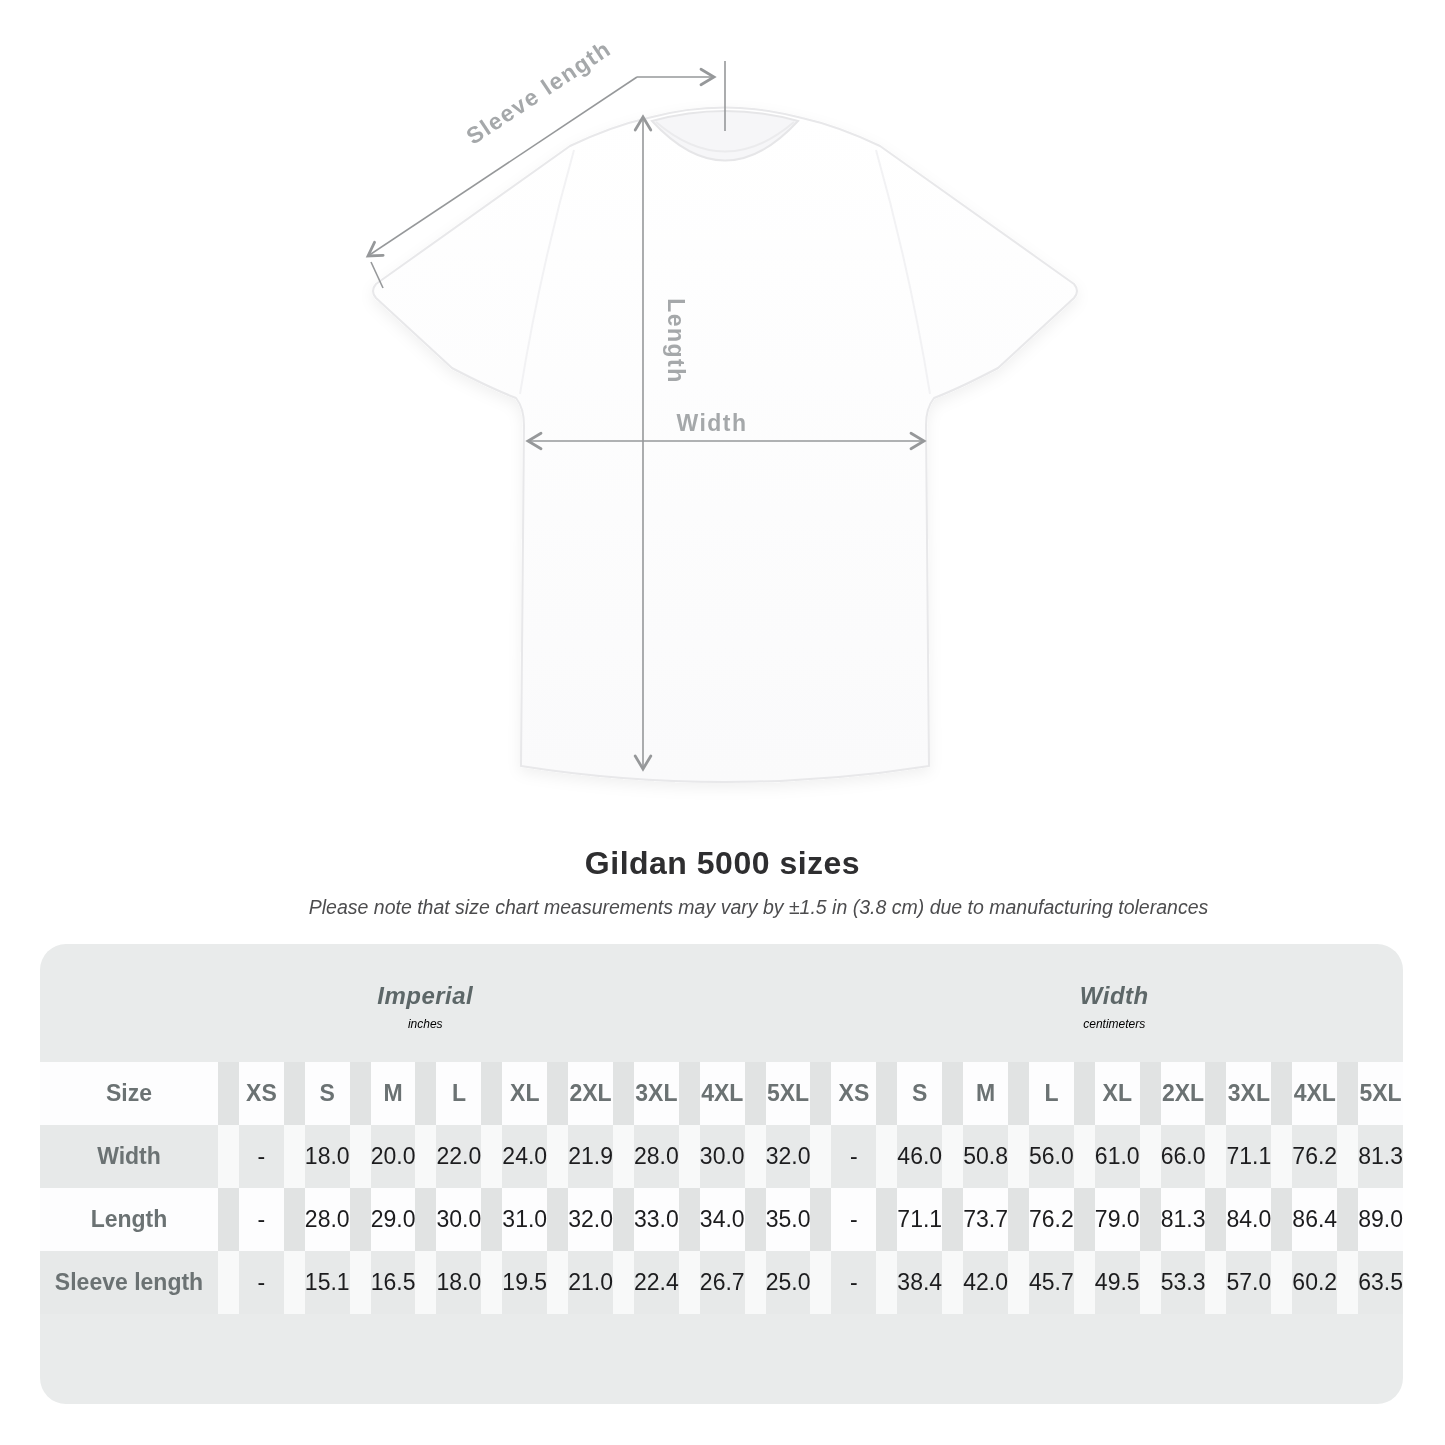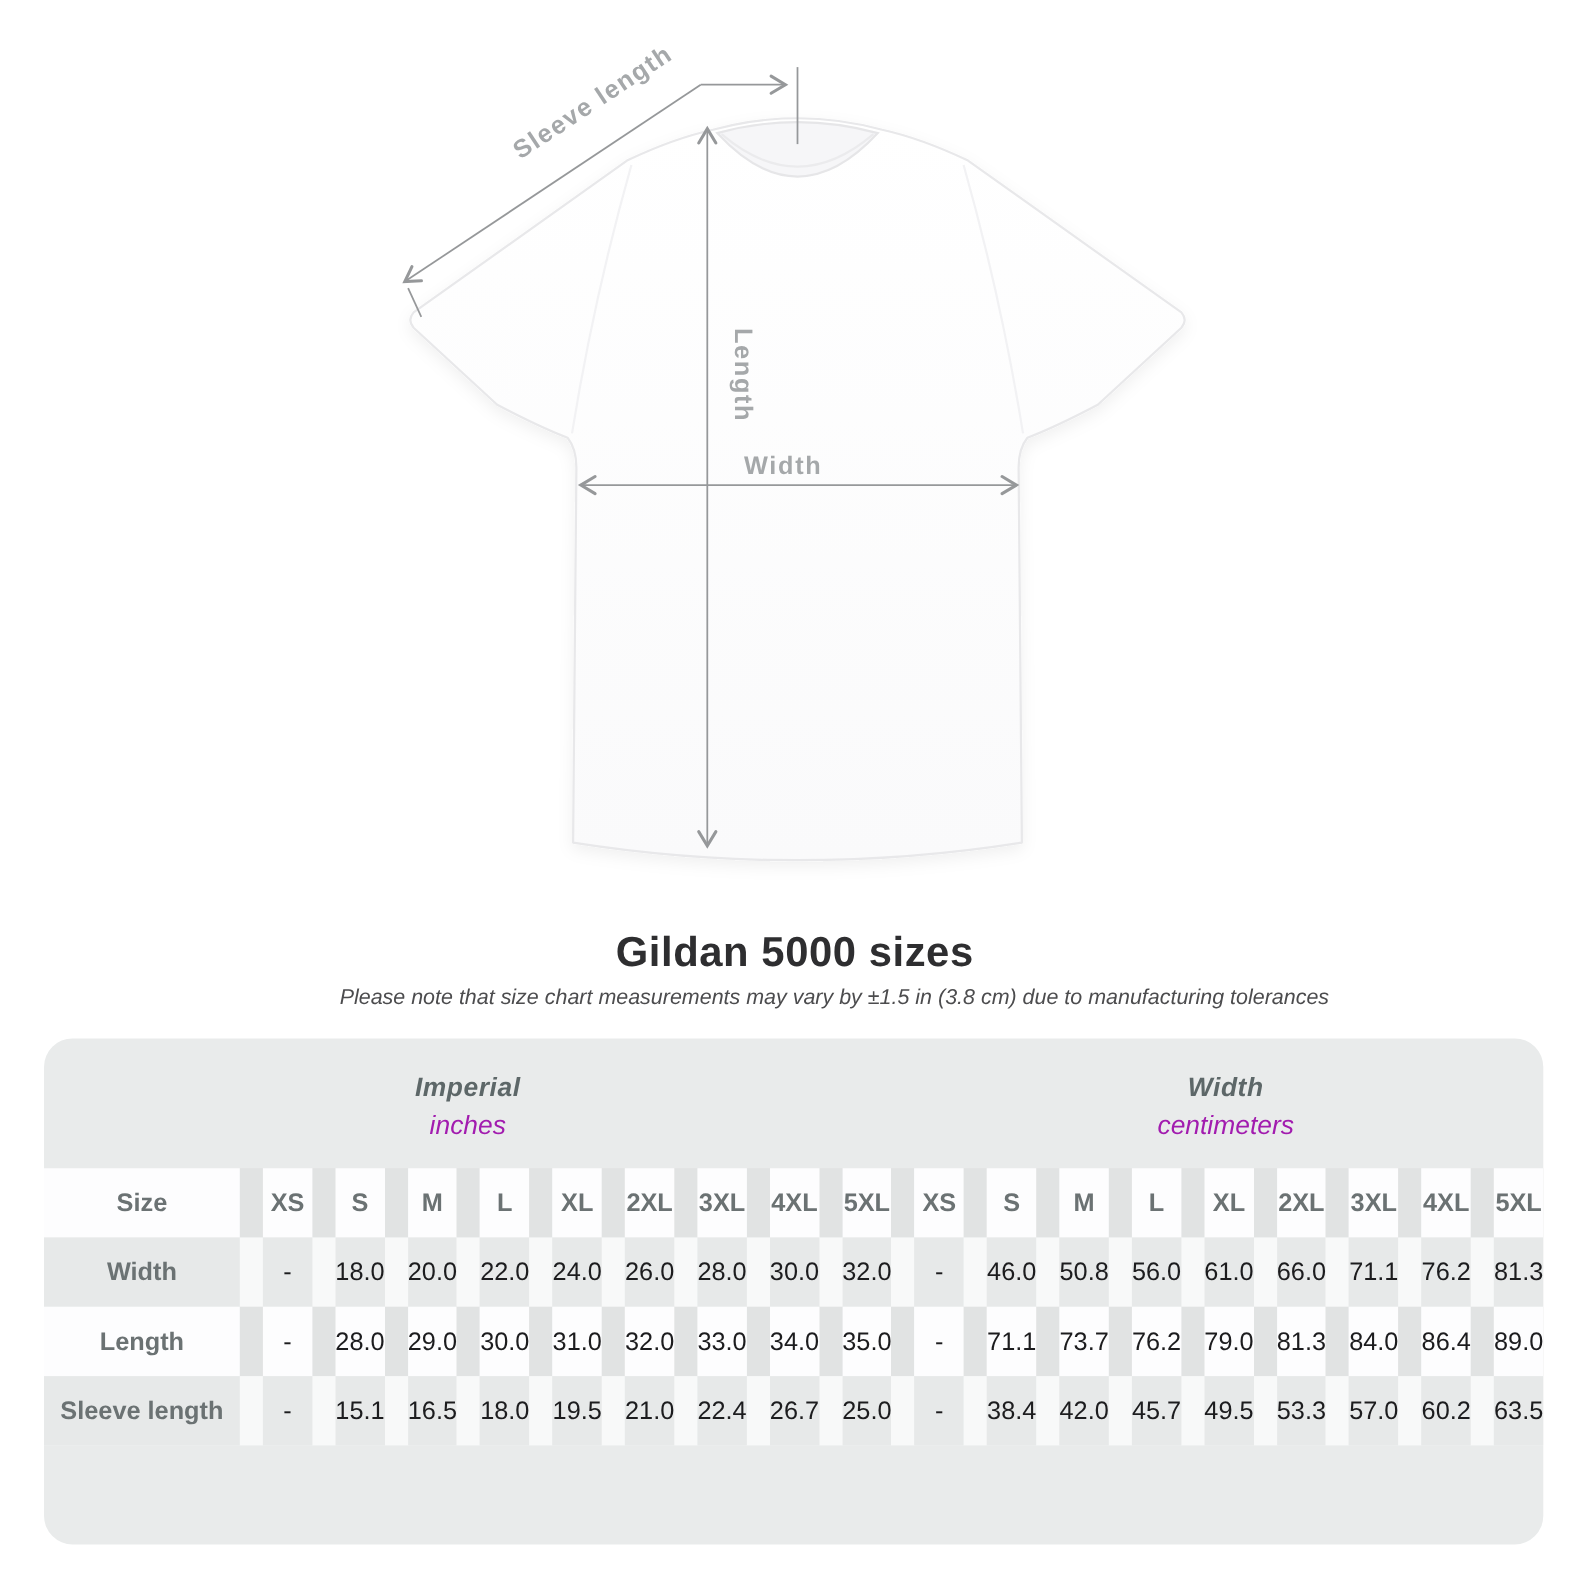--- a/index.html
+++ b/index.html
@@ -3,39 +3,39 @@
 <meta charset="utf-8">
 <style>
   html,body{margin:0;padding:0;background:#ffffff;}
   body{
     width:1445px;height:1445px;position:relative;overflow:hidden;
     font-family:"Liberation Sans","DejaVu Sans",sans-serif;
   }
   .diagram{position:absolute;left:0;top:0;width:1445px;height:835px;}
   .page-title{
     position:absolute;top:845px;left:0;width:100%;text-align:center;
-    font-size:38px;font-weight:700;color:#2e2e30;letter-spacing:.5px;
+    font-size:32px;font-weight:700;color:#2e2e30;letter-spacing:.5px;
   }
   .page-subtitle{
     position:absolute;top:896px;left:0;width:100%;text-align:center;
     font-size:19.5px;font-style:italic;color:#4c4c4e;padding-left:36px;
   }
   .size-table{
     position:absolute;left:40px;top:944px;width:1363px;height:460px;
     background:#e9ebeb;border-radius:26px;overflow:hidden;
   }
   .unit-row{
     display:grid;grid-template-columns:178px repeat(18,1fr);column-gap:15px;
     height:118px;
   }
   .unit-group{grid-row:1;display:flex;flex-direction:column;align-items:center;justify-content:center;padding-top:6px;}
   .unit-group.imperial{grid-column:1 / 11;}
   .unit-group.metric{grid-column:11 / 20;}
   .unit-name{font-size:24px;font-weight:700;font-style:italic;color:#5d6768;letter-spacing:.5px;}
-  .unit-sub{font-size:24px;font-style:italic;color:#a21caf;margin-top:7px;text-align:right;}
+  .unit-sub{font-size:12px;font-style:italic;color:#000000;margin-top:7px;text-align:right;}
   .t-row{
     display:grid;grid-template-columns:178px repeat(18,1fr);column-gap:21px;
     height:63px;
   }
   .t-row.light{background:#e1e3e3;}
   .t-row.dark{background:#f8f9f9;}
   .t-row.light .t-cell{background:#fdfdfe;}
   .t-row.dark .t-cell{background:#e7e9e9;}
   .t-cell{
     display:flex;align-items:center;justify-content:center;
@@ -140,21 +140,21 @@
         <div class="t-cell label">4XL</div>
         <div class="t-cell label">5XL</div>
       </div>
       <div class="t-row dark">
         <div class="t-cell label">Width</div>
         <div class="t-cell">-</div>
         <div class="t-cell">18.0</div>
         <div class="t-cell">20.0</div>
         <div class="t-cell">22.0</div>
         <div class="t-cell">24.0</div>
-        <div class="t-cell">26.0</div>
+        <div class="t-cell">21.9</div>
         <div class="t-cell">28.0</div>
         <div class="t-cell">30.0</div>
         <div class="t-cell">32.0</div>
         <div class="t-cell">-</div>
         <div class="t-cell">46.0</div>
         <div class="t-cell">50.8</div>
         <div class="t-cell">56.0</div>
         <div class="t-cell">61.0</div>
         <div class="t-cell">66.0</div>
         <div class="t-cell">71.1</div>

